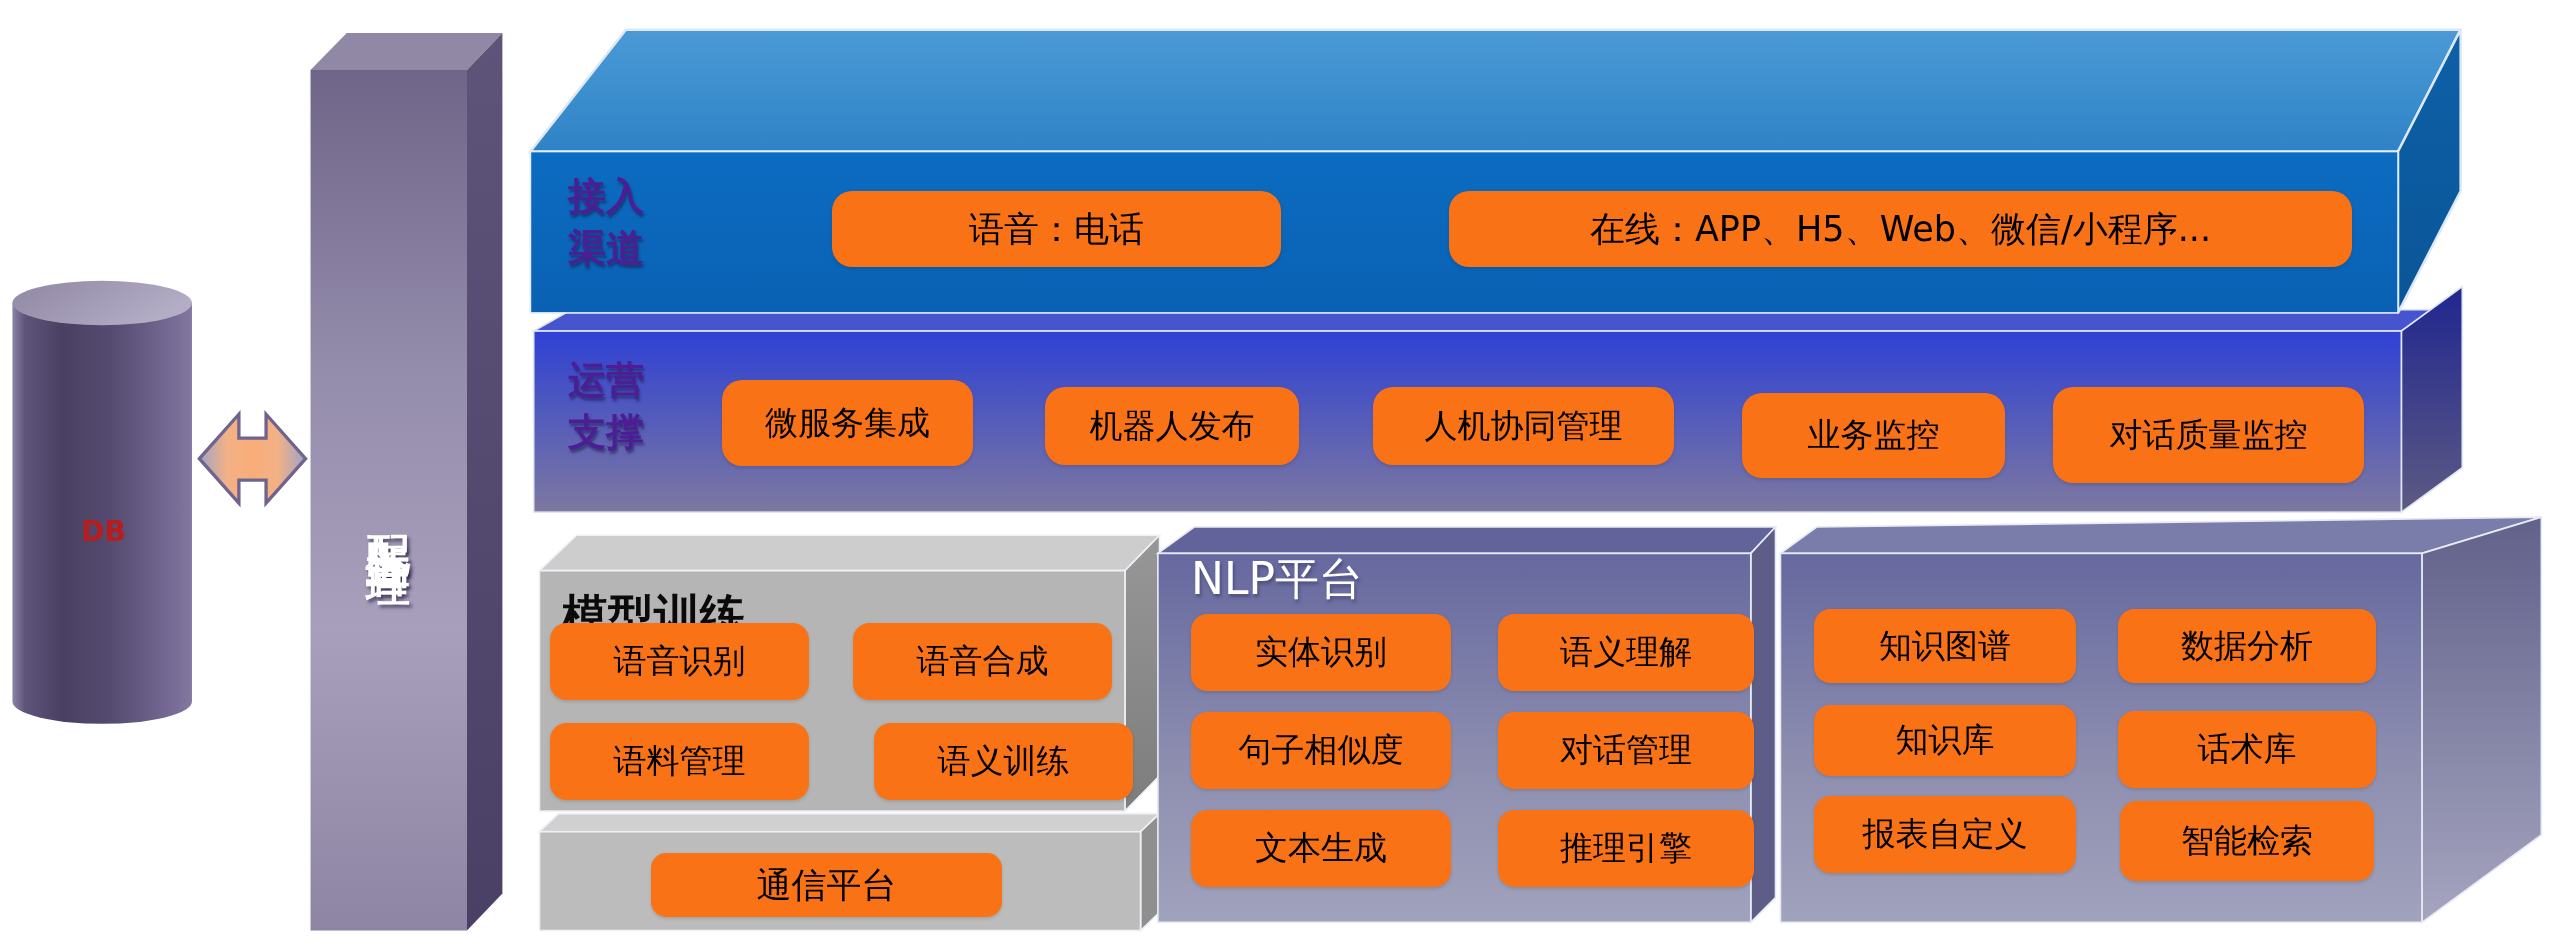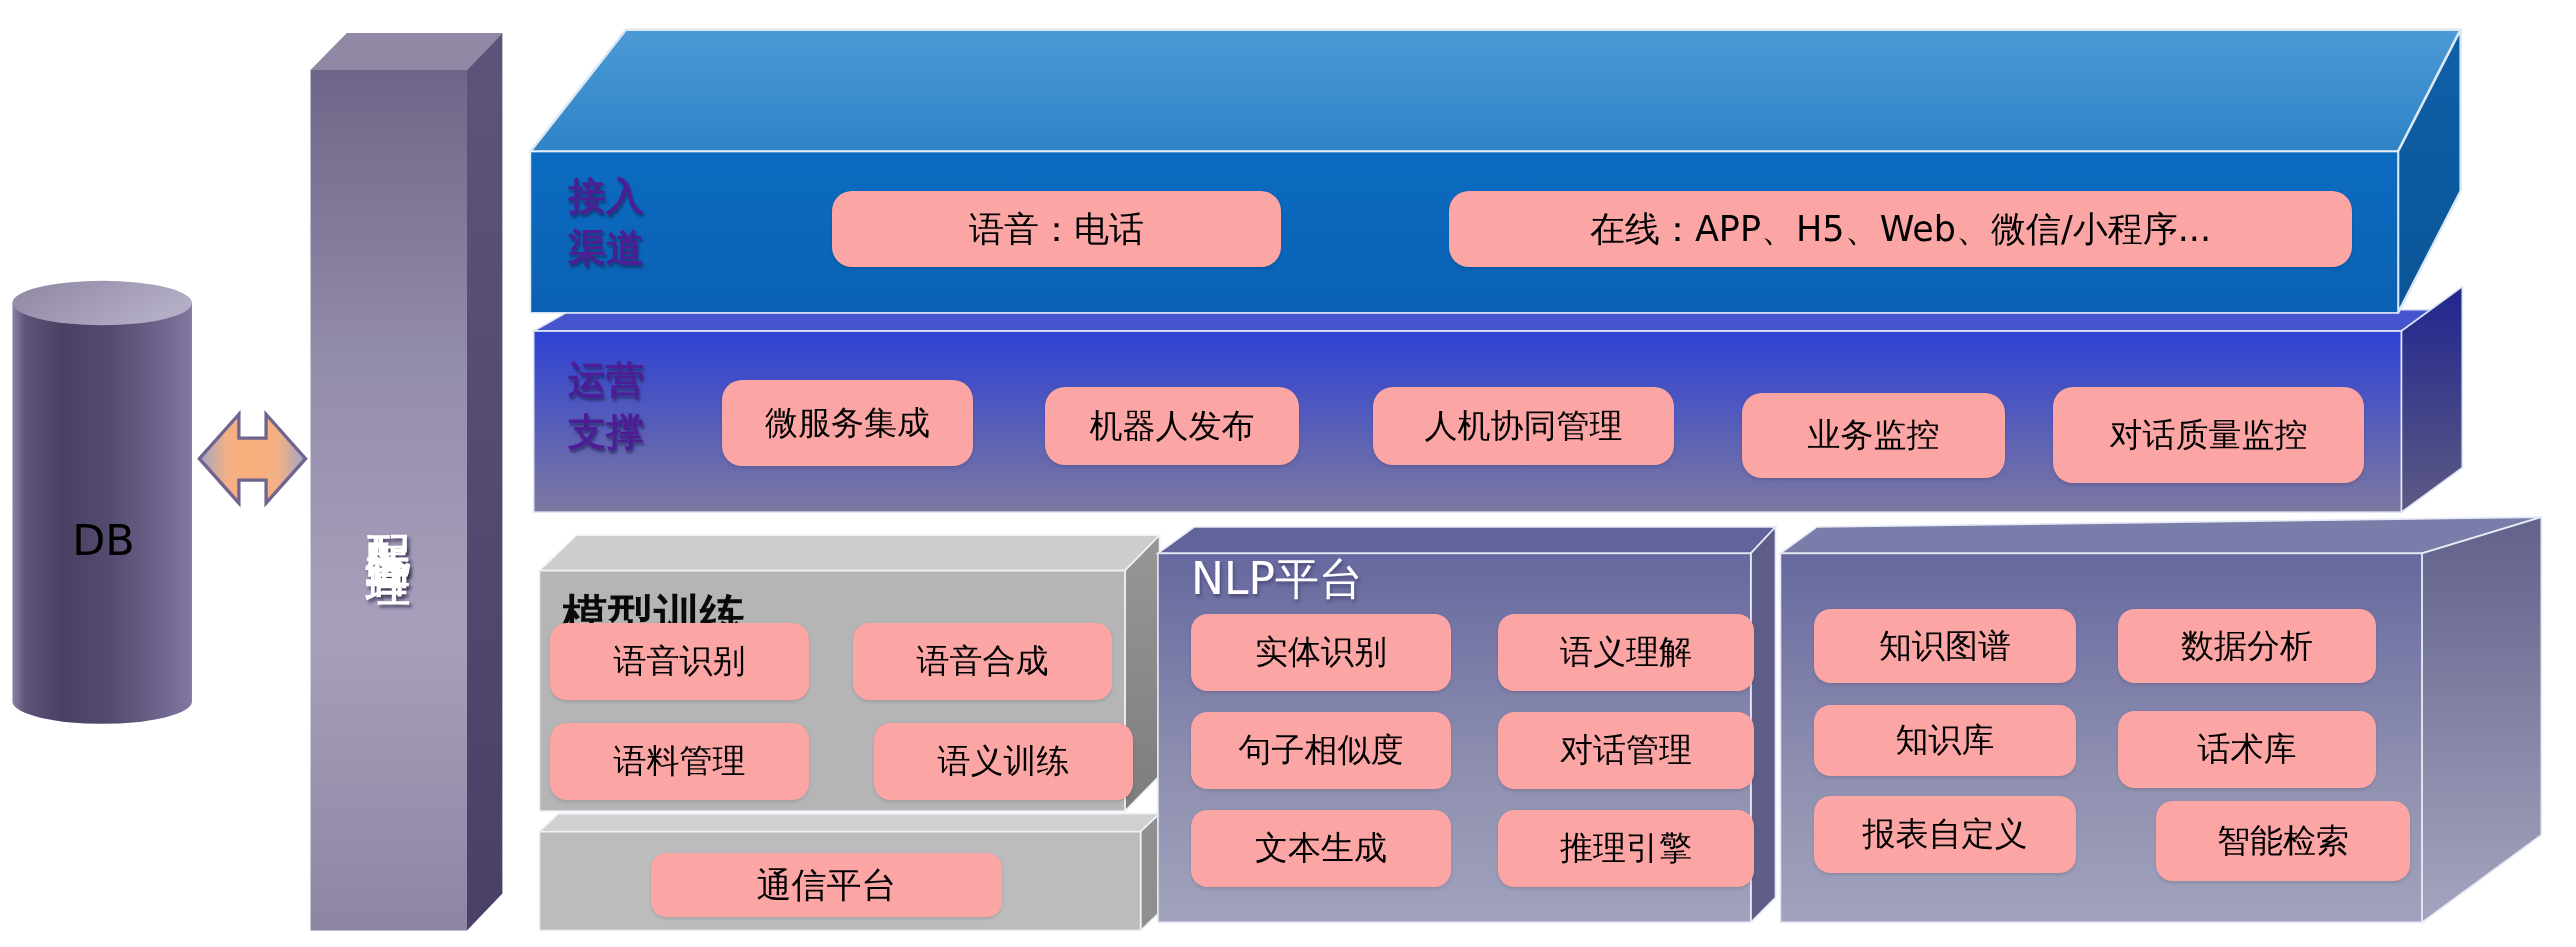--- a/index.html
+++ b/index.html
@@ -6,21 +6,21 @@
   .canvas{
     position:relative;
     width:2576px;height:947px;
     background:#ffffff;
     font-family:"DejaVu Sans","Liberation Sans",sans-serif;
     overflow:hidden;
   }
   .layer-svg{position:absolute;left:0;top:0;}
   .abs{position:absolute;box-sizing:border-box;}
   .pill{
-    background:#fca5a5;
+    background:#f97316;
     border-radius:20px;
     display:flex;align-items:center;justify-content:center;
     color:#000000;
     font-size:33px;
     box-shadow:0 1.6px 3.3px rgba(0,0,0,0.12);
     white-space:nowrap;
   }
   .side-label{
     color:#4c1d95;font-weight:bold;font-size:38px;line-height:1.38;
     text-shadow:1.6px 2.5px 2.5px rgba(25,25,70,0.55);
@@ -28,21 +28,21 @@
   }
   .panel-title-light{
     color:#ffffff;font-size:44px;
     text-shadow:1.6px 2.5px 3.3px rgba(40,40,75,0.45);
     white-space:nowrap;
   }
   .panel-title-dark{
     color:#0a0a0a;font-size:46px;font-weight:bold;white-space:nowrap;
   }
   .db-label{
-    color:#000000;font-weight:normal;font-size:43px;text-align:center;
+    color:#b91c1c;font-weight:bold;font-size:28px;text-align:center;
   }
   .config-label{
     color:#ffffff;font-weight:bold;font-size:44px;
     writing-mode:vertical-rl;text-orientation:upright;
     letter-spacing:10px;
     text-shadow:2.5px 3.3px 3.3px rgba(35,25,60,0.6);
     display:flex;align-items:center;justify-content:center;
   }
 </style>
 </head>
@@ -185,16 +185,16 @@
   <div class="pill abs" style="left:1498px;top:712px;width:256px;height:77px;border-radius:16.5px;">对话管理</div>
   <div class="pill abs" style="left:1191px;top:712px;width:260px;height:77px;border-radius:16.5px;">句子相似度</div>
   <div class="pill abs" style="left:1191px;top:810px;width:260px;height:77px;border-radius:16.5px;">文本生成</div>
   <div class="pill abs" style="left:1498px;top:810px;width:256px;height:77px;border-radius:16.5px;">推理引擎</div>
 
   <div class="pill abs" style="left:1814px;top:609px;width:262px;height:74px;border-radius:16.5px;">知识图谱</div>
   <div class="pill abs" style="left:2118px;top:609px;width:258px;height:74px;border-radius:16.5px;">数据分析</div>
   <div class="pill abs" style="left:1814px;top:705px;width:262px;height:71px;border-radius:16.5px;">知识库</div>
   <div class="pill abs" style="left:2118px;top:711px;width:258px;height:77px;border-radius:16.5px;">话术库</div>
   <div class="pill abs" style="left:1814px;top:796px;width:262px;height:77px;border-radius:16.5px;">报表自定义</div>
-  <div class="pill abs" style="left:2120px;top:801px;width:254px;height:80px;border-radius:16.5px;margin-left:36px;">智能检索</div>
+  <div class="pill abs" style="left:2120px;top:801px;width:254px;height:80px;border-radius:16.5px;">智能检索</div>
 
 </div>
 
 
 </body></html>

